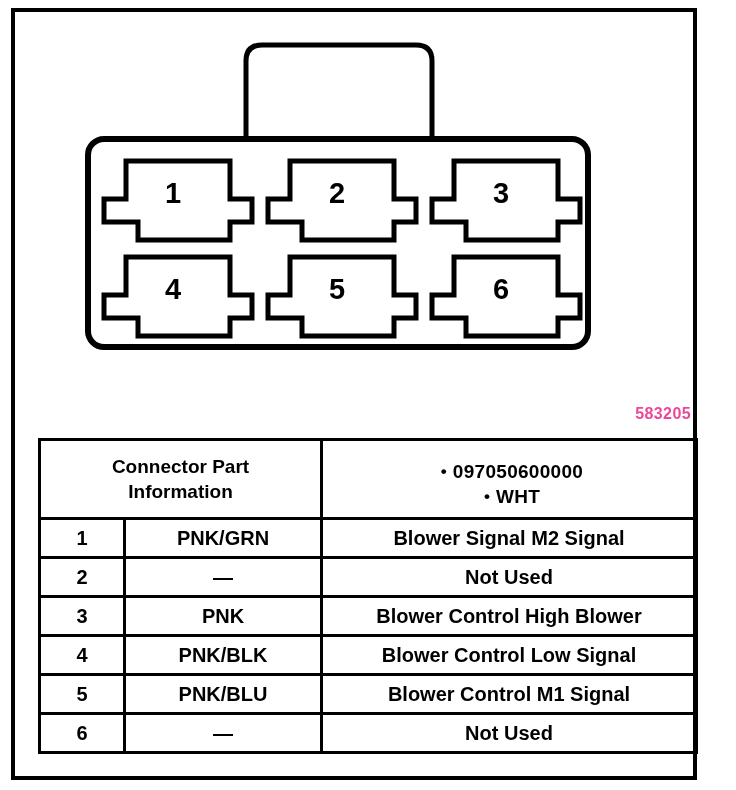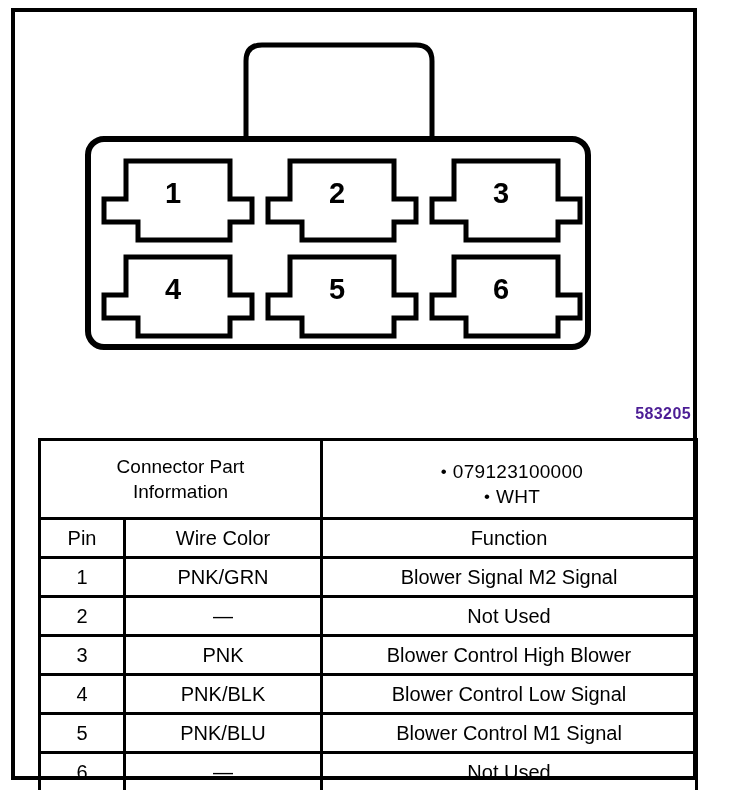--- a/index.html
+++ b/index.html
@@ -45,39 +45,39 @@
   }
   #figure-id {
     position: absolute;
     left: 540px;
     top: 397px;
     width: 140px;
     text-align: right;
     font-size: 16px;
     font-weight: bold;
     letter-spacing: 0.4px;
-    color: #4c1d95;
+    color: #ec4899;
   }
 
   
   #connector-table {
     position: absolute;
     left: 38px;
     top: 438px;
     width: 657px;
     border-collapse: collapse;
     table-layout: fixed;
   }
   #connector-table td,
   #connector-table th {
     border: 3px solid #000;
     padding: 0;
     margin: 0;
     color: #000;
-    font-weight: normal;
+    font-weight: bold;
     text-align: center;
     vertical-align: middle;
   }
   .col-pin   { width: 85px; }
   .col-wire  { width: 197px; }
   .col-func  { width: 375px; }
 
   .cpi-cell {
     height: 76px;
     font-size: 19px;
@@ -189,33 +189,28 @@
     </colgroup>
     <tbody>
 
       <tr>
         <td class="cpi-cell" colspan="2">
           <span>Connector Part</span><br>
           <span>Information</span>
         </td>
         <td class="cpi-list">
           <span class="bullet-row">
-            <span class="bullet-dot">•</span><span class="bullet-text">079123100000</span>
+            <span class="bullet-dot">•</span><span class="bullet-text">097050600000</span>
           </span>
           <span class="bullet-row">
             <span class="bullet-dot">•</span><span class="bullet-text">WHT</span>
           </span>
         </td>
       </tr>
 
-      <tr>
-        <td class="head-cell">Pin</td>
-        <td class="head-cell">Wire Color</td>
-        <td class="head-cell">Function</td>
-      </tr>
 
       <tr class="data-row">
         <td class="pin-cell">1</td>
         <td class="wire-cell">PNK/GRN</td>
         <td class="func-cell">Blower Signal M2 Signal</td>
       </tr>
       <tr class="data-row">
         <td class="pin-cell">2</td>
         <td class="wire-cell">—</td>
         <td class="func-cell">Not Used</td>

